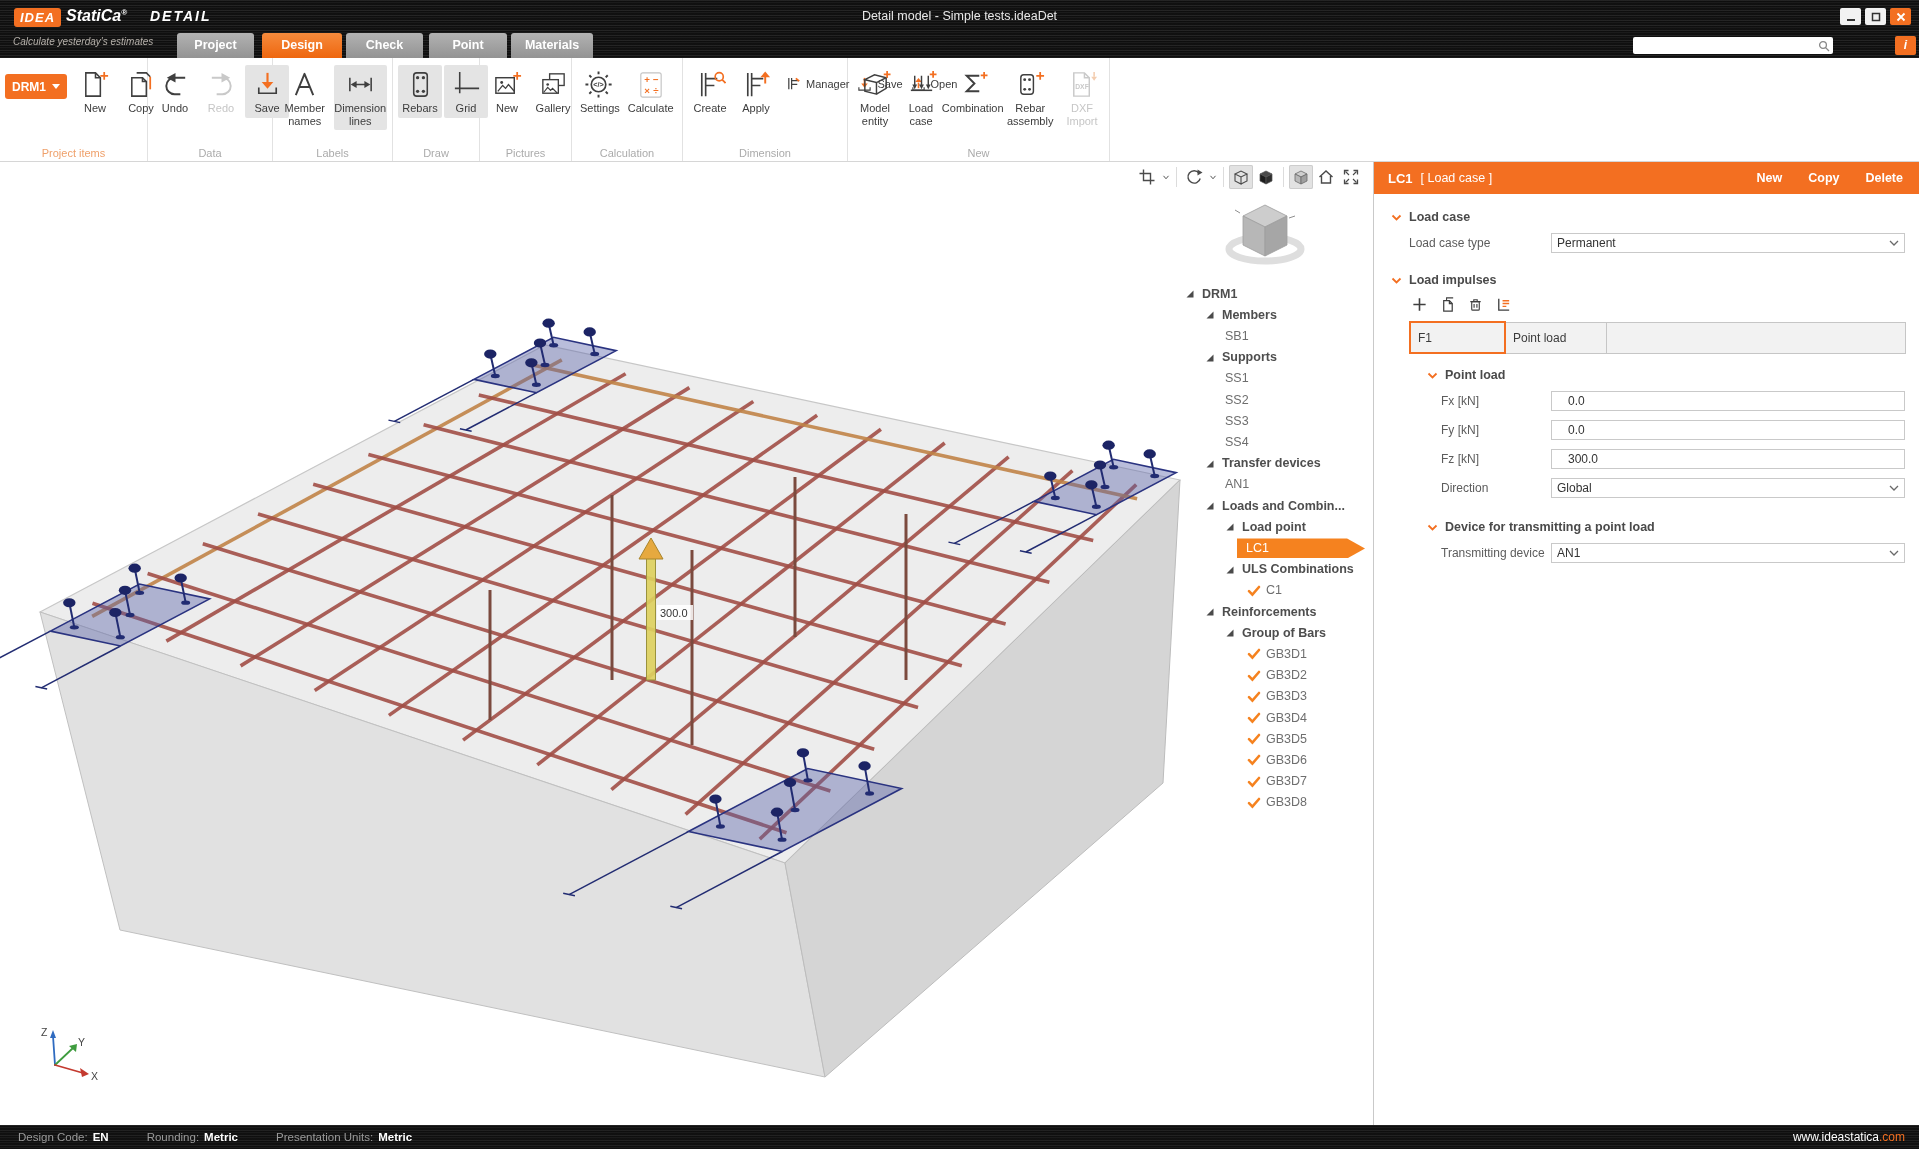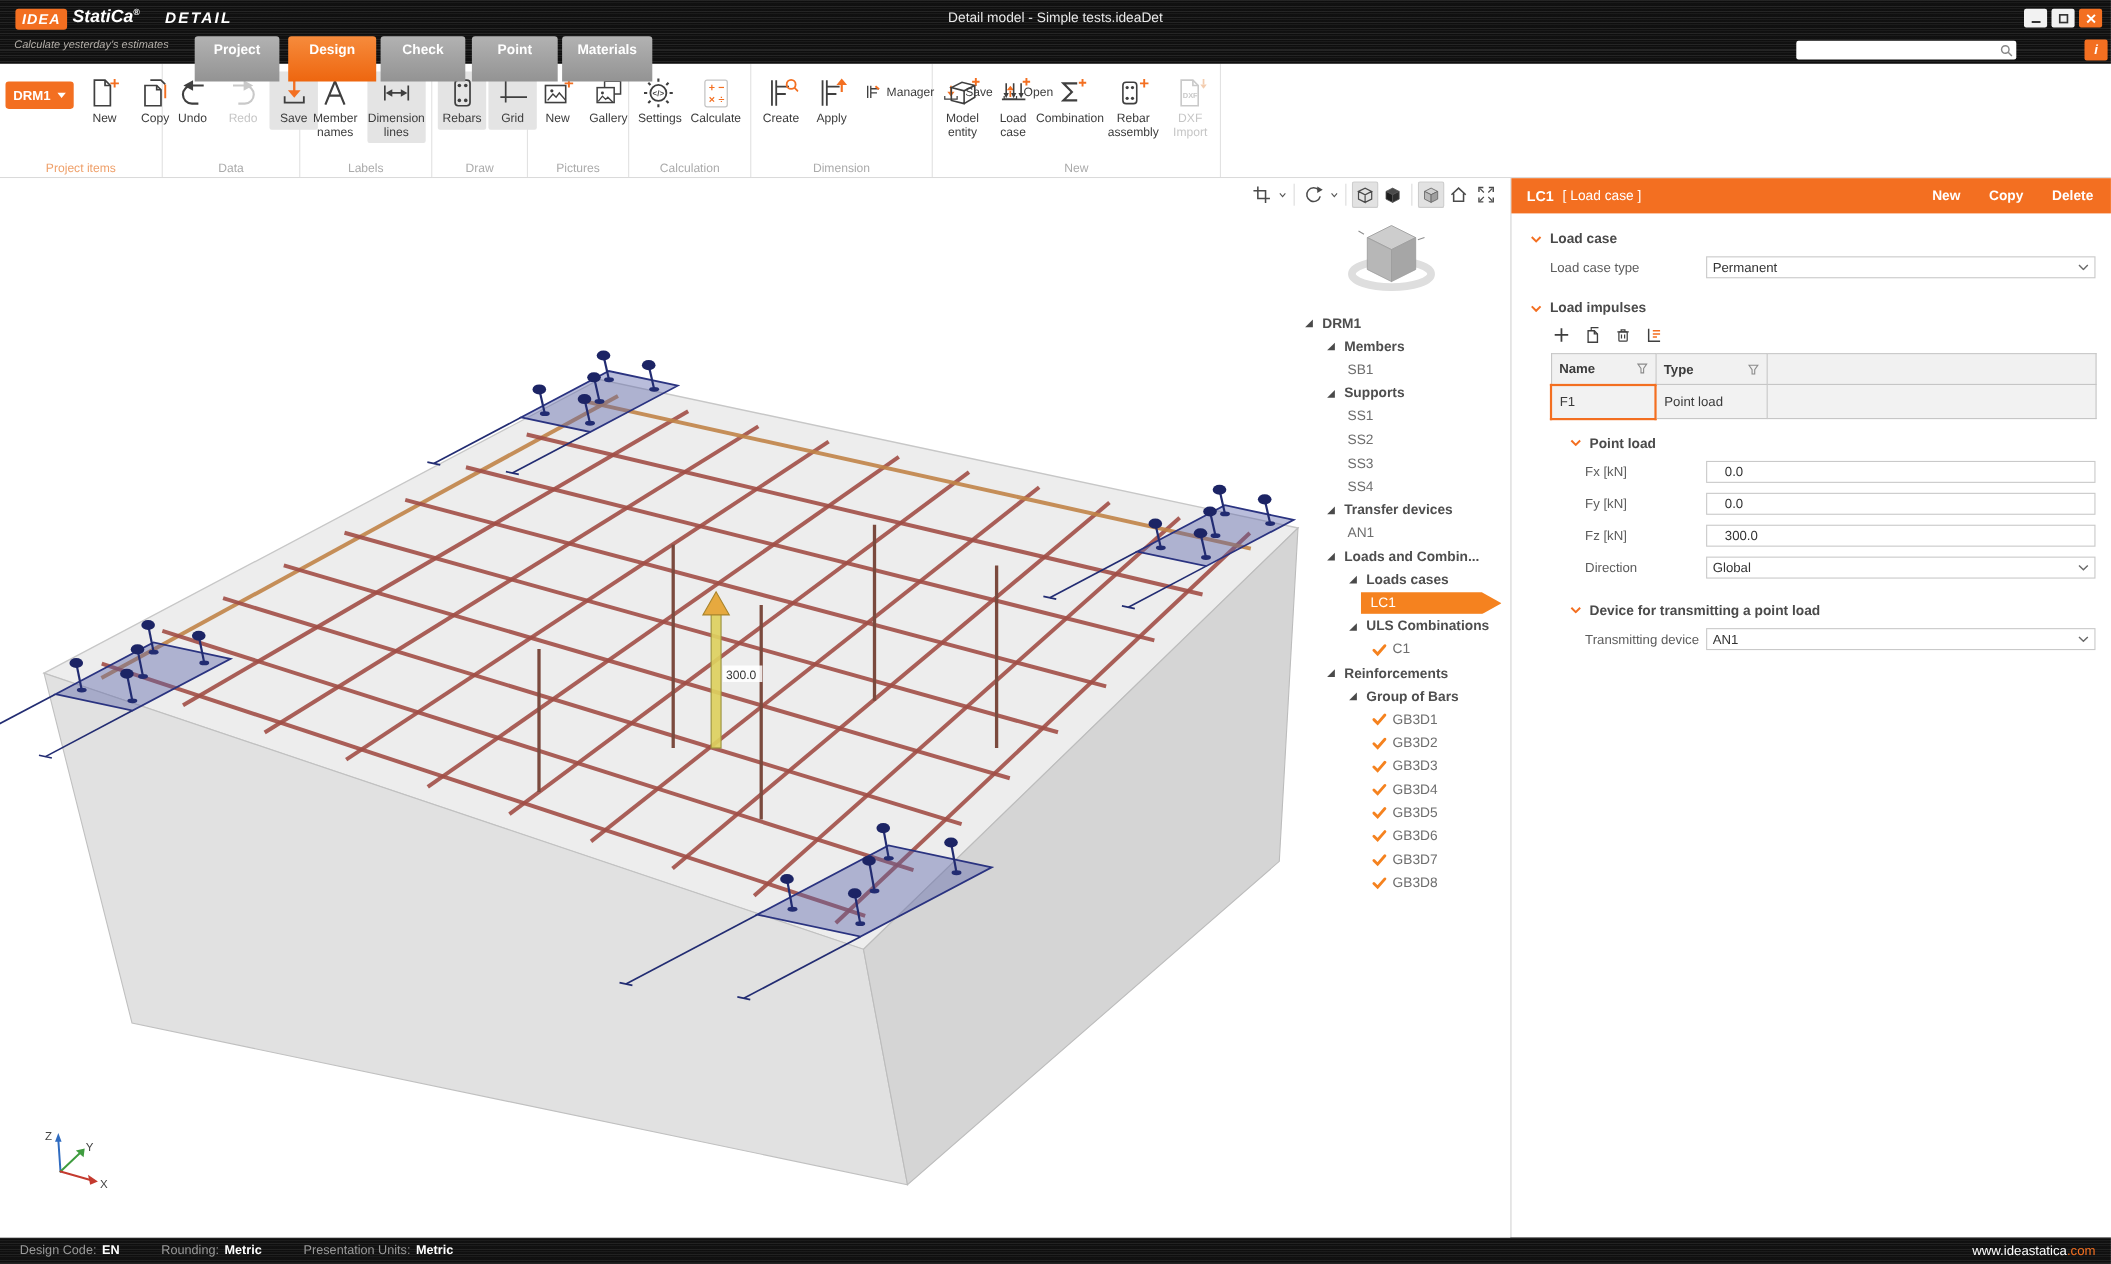--- a/index.html
+++ b/index.html
@@ -15,21 +15,21 @@
     color:#fff;font-weight:bold;font-style:italic;font-size:13px;line-height:19px;letter-spacing:1px;}
   .logo-statica{position:absolute;left:66px;top:7px;color:#fff;font-weight:bold;font-style:italic;font-size:16px;}
   .logo-reg{font-size:8px;vertical-align:super;}
   .logo-product{position:absolute;left:150px;top:8px;color:#fff;font-weight:bold;font-style:italic;font-size:14px;letter-spacing:2px;}
   .tagline{position:absolute;left:13px;top:36px;color:#b5b0aa;font-style:italic;font-size:10px;}
   .wtitle{position:absolute;top:9px;left:300px;right:300px;text-align:center;color:#e9e9e9;font-size:12.5px;}
   .winbtns{position:absolute;top:8px;right:8px;display:flex;gap:4px;}
   .wbtn{width:21px;height:17px;border-radius:2px;background:#f2f2f2;display:flex;align-items:center;justify-content:center;cursor:pointer;}
   .wbtn svg{display:block;}
   .wbtn.close{background:var(--acc);}
-  .tab{position:absolute;top:33px;height:41px;border-radius:3px 3px 0 0;background:linear-gradient(#b2b2b2,#939393);
+  .tab{position:absolute;top:33px;height:25px;border-radius:3px 3px 0 0;background:linear-gradient(#b2b2b2,#939393);
     color:#fff;font-weight:bold;font-size:12.5px;text-align:center;line-height:25px;cursor:pointer;}
   .tab.active{background:linear-gradient(#f68b3c,#ee660f);}
   .searchbox{position:absolute;top:37px;right:86px;width:200px;height:17px;background:#fff;border-radius:2px;display:flex;align-items:center;}
   .searchbox input{flex:1;border:none;outline:none;font-size:11px;padding:0 4px;background:transparent;}
   .searchbox .mag{flex:none;margin-right:3px;}
   .infobox{position:absolute;top:36px;right:3px;width:21px;height:19px;background:var(--acc);border-radius:2px;
     color:#fff;font-weight:bold;font-size:12px;text-align:center;line-height:19px;font-style:italic;cursor:pointer;}
 
   
   .ribbon{height:104px;background:#fff;border-bottom:1px solid #d6d6d6;display:flex;flex:none;}
@@ -810,21 +810,21 @@
               </svg>
             </span>
             <span class="tl th" style="left:62px">Loads and Combin...</span>
           </div>
           <div class="titem" style="top: 233.2px;">
             <span class="texp" style="left:65px">
               <svg viewBox="0 0 10 10">
                 <polygon points="8.5,1.5 8.5,8.5 1.5,8.5" fill="#4a4a4a"></polygon>
               </svg>
             </span>
-            <span class="tl th" style="left:82px">Loads cases</span>
+            <span class="tl th" style="left:82px">Load point</span>
           </div>
           <div class="titem" style="top: 254.4px;">
             <div class="tflag">
               <span>LC1</span>
             </div>
           </div>
           <div class="titem" style="top: 275.6px;">
             <span class="texp" style="left:65px">
               <svg viewBox="0 0 10 10">
                 <polygon points="8.5,1.5 8.5,8.5 1.5,8.5" fill="#4a4a4a"></polygon>
@@ -978,29 +978,20 @@
               </svg>
             </div>
         </div>
         <table class="ltable">
           <colgroup>
               <col style="width:95px">
               <col style="width:101px">
               <col>
             </colgroup>
           <tbody>
-              <tr>
-            <th><span>Name</span><svg class="funnel" width="10" height="10" viewBox="0 0 10 10">
-                    <use href="#funnel"></use>
-                  </svg></th>
-            <th><span>Type</span><svg class="funnel" width="10" height="10" viewBox="0 0 10 10">
-                    <use href="#funnel"></use>
-                  </svg></th>
-            <th></th>
-          </tr>
           <tr>
             <td class="selcell">F1</td>
             <td>Point load</td>
             <td></td>
           </tr>
         </tbody>
           </table>
 
         <div class="sec nested" style="margin-top:14px">
           <svg viewBox="0 0 11 7">

